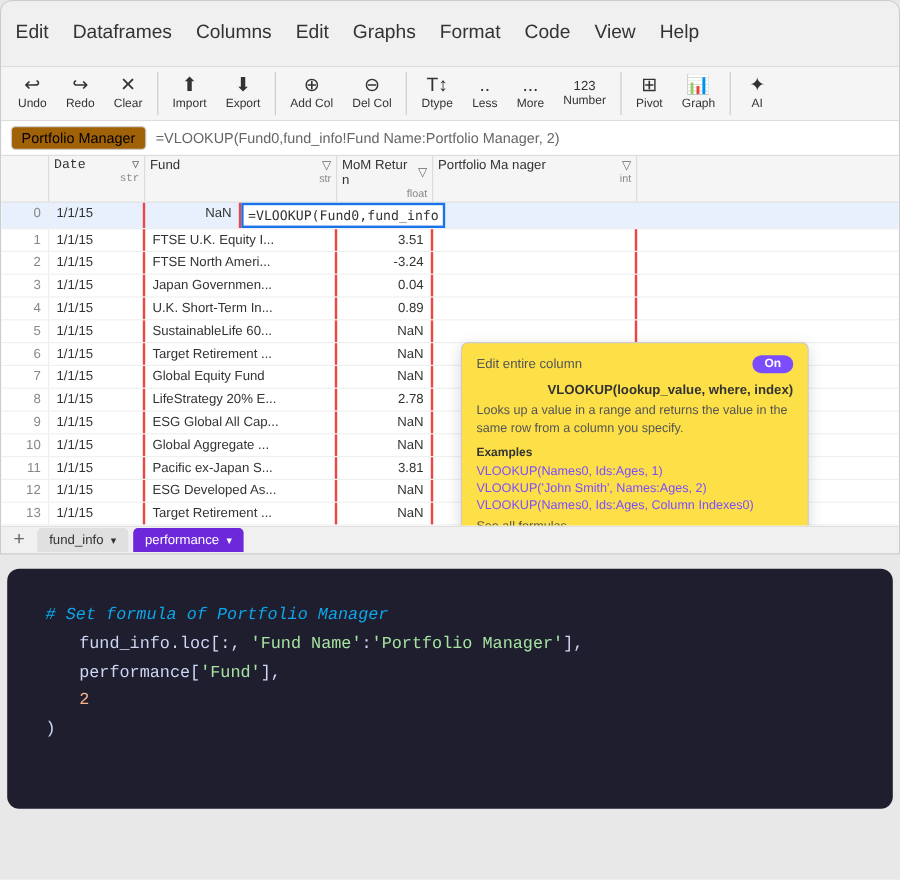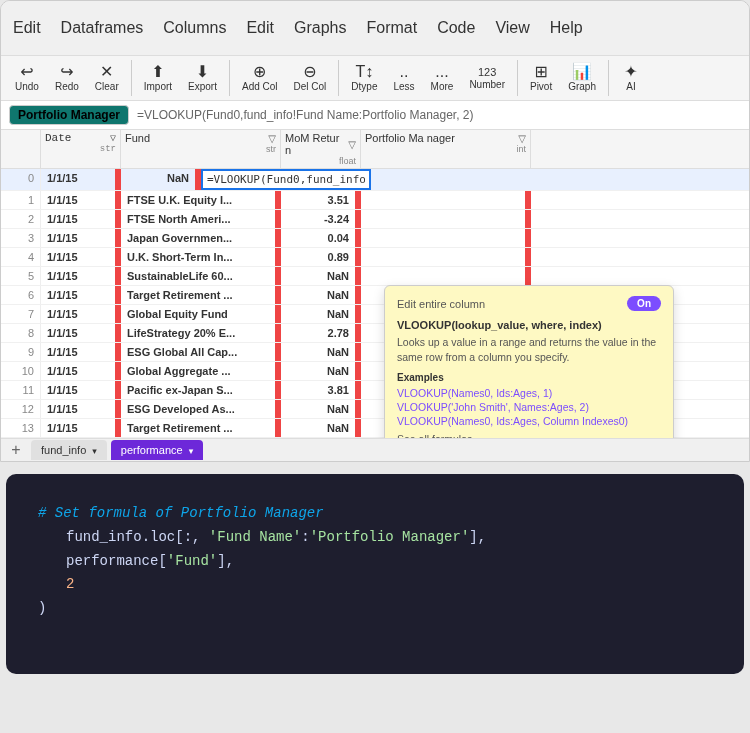--- a/index.html
+++ b/index.html
@@ -72,25 +72,25 @@
     .formula-bar {
       display: flex;
       align-items: center;
       padding: 4px 8px;
       background: #fff;
       border-bottom: 1px solid #ddd;
       gap: 8px;
       font-size: 12px;
     }
     .formula-sheet-name {
-      background: #0f766e;
+      background: #a16207;
       border: 1px solid #ccc;
       border-radius: 4px;
       padding: 2px 8px;
-      font-weight: 700;
+      font-weight: 400;
     }
     .formula-equals {
       color: #666;
     }
 
     
     .spreadsheet {
       background: #fff;
       overflow: hidden;
       position: relative;
@@ -145,25 +145,24 @@
       min-width: 40px;
       padding: 3px 6px;
       text-align: right;
       font-size: 11px;
       color: #888;
       border-right: 1px solid #eee;
     }
     .cell {
       padding: 3px 6px;
       font-size: 11px;
-      border-right: 6px solid #ef4444;
+      border-right: 2px solid #ef4444;
       white-space: nowrap;
       overflow: hidden;
       text-overflow: ellipsis;
-      font-weight: bold;
     }
     .cell-date { width: 80px; color: #333; }
     .cell-fund { width: 160px; color: #333; }
     .cell-mom { width: 80px; color: #333; text-align: right; }
     .cell-portfolio { width: 170px; color: #333; text-align: right; }
 
     
     .active-cell-input {
       width: 170px;
       padding: 2px 4px;
@@ -174,21 +173,21 @@
       background: #fff;
       color: #333;
     }
 
     
     .formula-popup {
       position: absolute;
       left: 383px;
       top: 155px;
       width: 290px;
-      background: #fef9c3;
+      background: #fde047;
       border: 1px solid #ccc;
       border-radius: 6px;
       box-shadow: 0 4px 12px rgba(0,0,0,0.15);
       z-index: 100;
       padding: 10px 12px;
       font-size: 11px;
     }
     .toggle-row {
       display: flex;
       justify-content: space-between;
@@ -201,20 +200,21 @@
       color: white;
       border-radius: 12px;
       padding: 2px 10px;
       font-size: 10px;
       font-weight: bold;
     }
     .formula-title {
       font-weight: 600;
       color: #333;
       margin-bottom: 4px;
+      text-align: right;
     }
     .formula-desc {
       color: #555;
       font-size: 10.5px;
       margin-bottom: 8px;
       line-height: 1.4;
     }
     .examples-label {
       font-weight: 600;
       color: #333;

